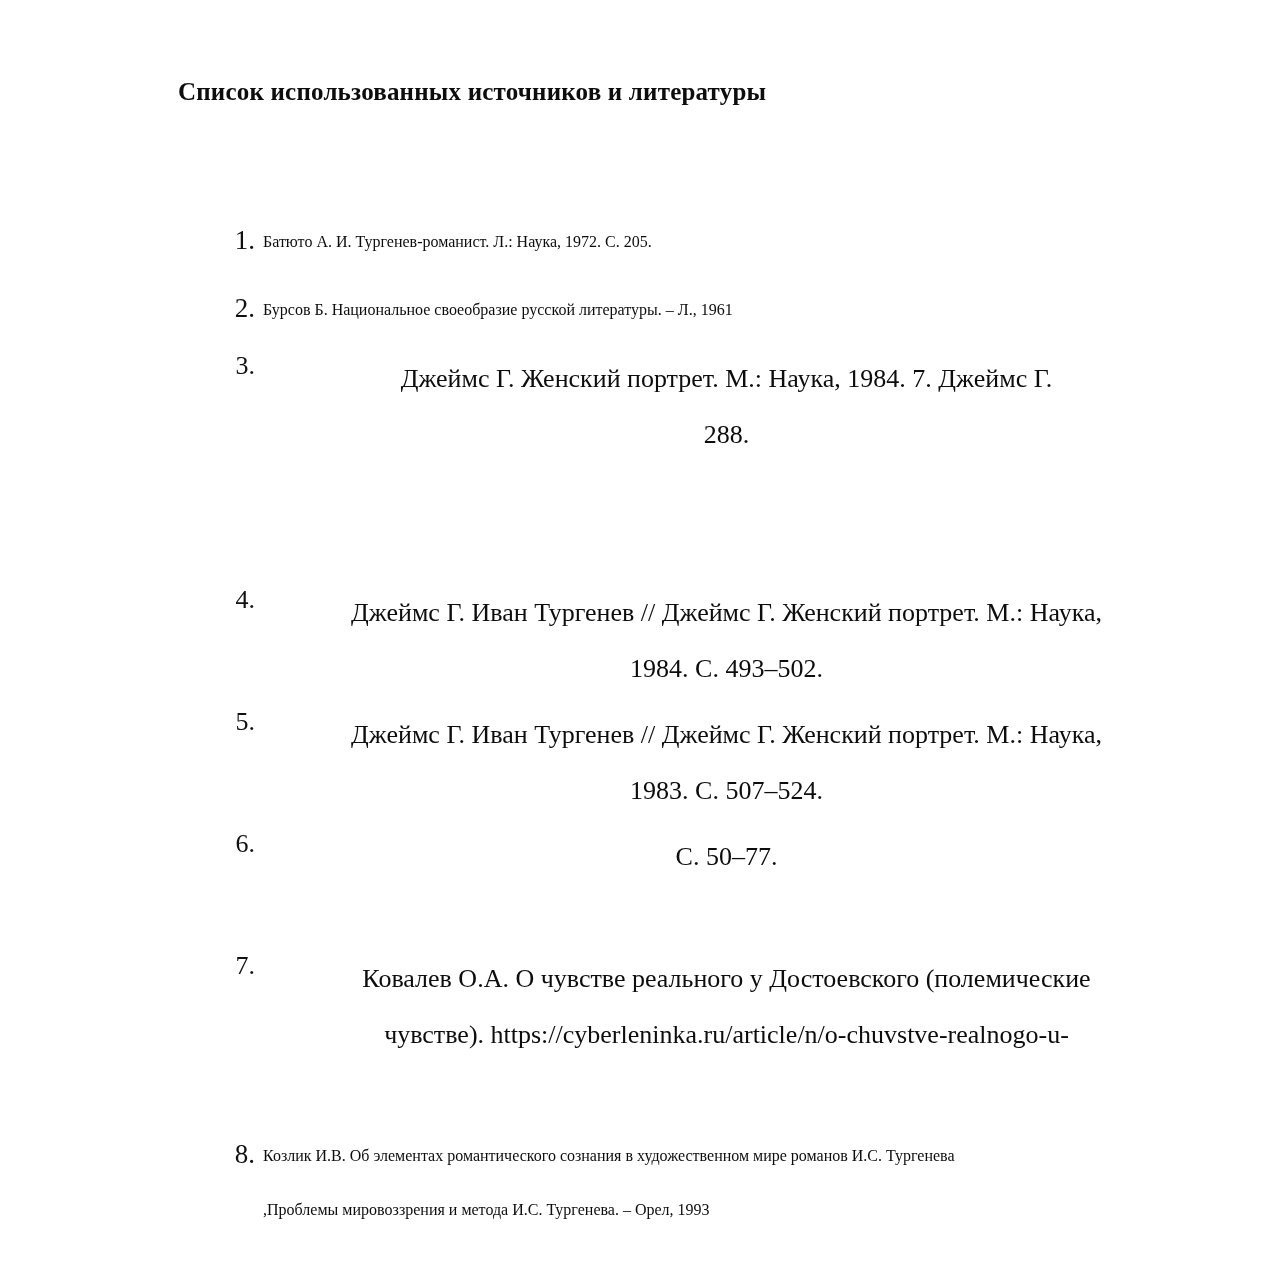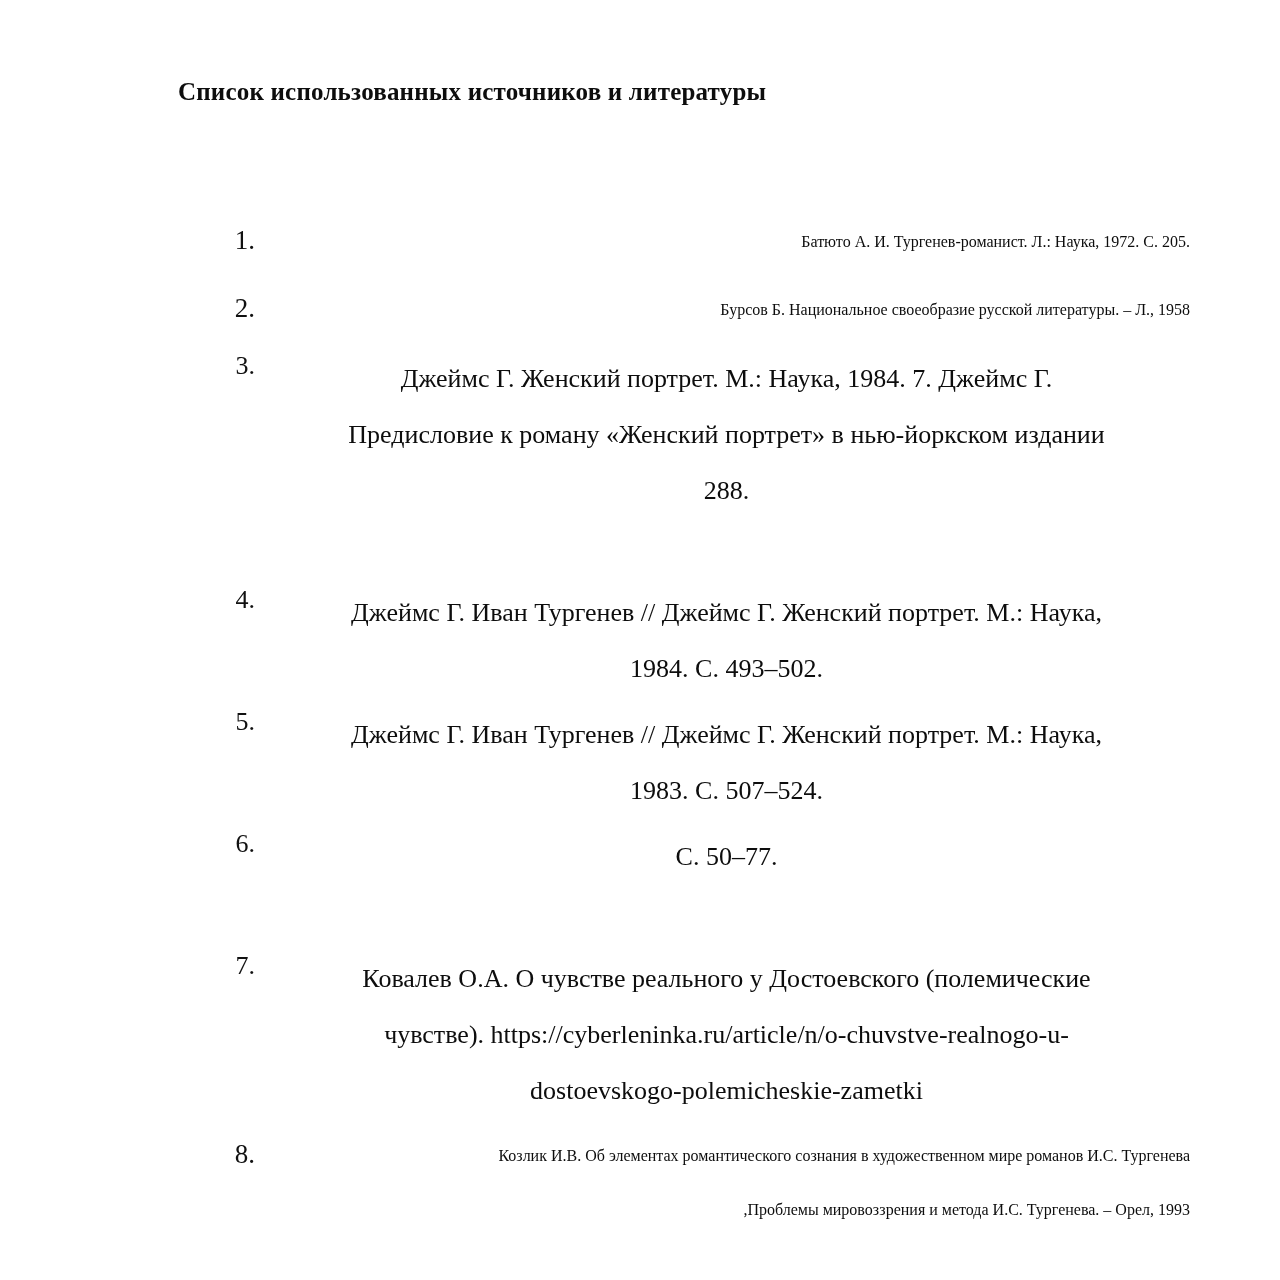--- a/index.html
+++ b/index.html
@@ -81,21 +81,20 @@
     font-size: 27px;
     top: 10px;
   }
   .size-small .ref-body {
     font-size: 16px;
     line-height: 54px;
     margin-left: 48px;
   }
   .size-small .ref-line {
     line-height: 54px;
-    text-align: right;
   }
 
   .page-edge-fragment {
     position: absolute;
     left: 260px;
     top: 1272px;
     width: 700px;
     height: 6px;
     overflow: hidden;
     font-size: 15px;
@@ -114,28 +113,27 @@
   <ul class="ref-list">
       <li class="ref-item size-small" style="top: 215px;">
         <span class="ref-num">1.</span>
         <span class="ref-body">
           <span class="ref-line">Батюто А. И. Тургенев-романист. Л.: Наука, 1972. С. 205.</span>
         </span>
       </li>
       <li class="ref-item size-small" style="top: 283px;">
         <span class="ref-num">2.</span>
         <span class="ref-body">
-          <span class="ref-line">Бурсов Б. Национальное своеобразие русской литературы. – Л., 1958</span>
+          <span class="ref-line">Бурсов Б. Национальное своеобразие русской литературы. – Л., 1961</span>
         </span>
       </li>
       <li class="ref-item size-large" style="top: 351px;">
         <span class="ref-num">3.</span>
         <span class="ref-body">
           <span class="ref-line">Джеймс Г. Женский портрет. М.: Наука, 1984. 7. Джеймс Г.</span>
-          <span class="ref-line">Предисловие к роману «Женский портрет» в нью-йоркском издании</span>
           <span class="ref-line">288.</span>
         </span>
       </li>
       <li class="ref-item size-large" style="top: 585px;">
         <span class="ref-num">4.</span>
         <span class="ref-body">
           <span class="ref-line">Джеймс Г. Иван Тургенев // Джеймс Г. Женский портрет. М.: Наука,</span>
           <span class="ref-line">1984. С. 493–502.</span>
         </span>
       </li>
@@ -150,21 +148,20 @@
         <span class="ref-num">6.</span>
         <span class="ref-body">
           <span class="ref-line">С. 50–77.</span>
         </span>
       </li>
       <li class="ref-item size-large" style="top: 951px;">
         <span class="ref-num">7.</span>
         <span class="ref-body">
           <span class="ref-line">Ковалев О.А. О чувстве реального у Достоевского (полемические</span>
           <span class="ref-line">чувстве). https://cyberleninka.ru/article/n/o-chuvstve-realnogo-u-</span>
-          <span class="ref-line">dostoevskogo-polemicheskie-zametki</span>
         </span>
       </li>
       <li class="ref-item size-small" style="top: 1129px;">
         <span class="ref-num">8.</span>
         <span class="ref-body">
           <span class="ref-line">Козлик И.В. Об элементах романтического сознания в художественном мире романов И.С. Тургенева</span>
           <span class="ref-line">,Проблемы мировоззрения и метода И.С. Тургенева. – Орел, 1993</span>
         </span>
       </li>
     </ul>

